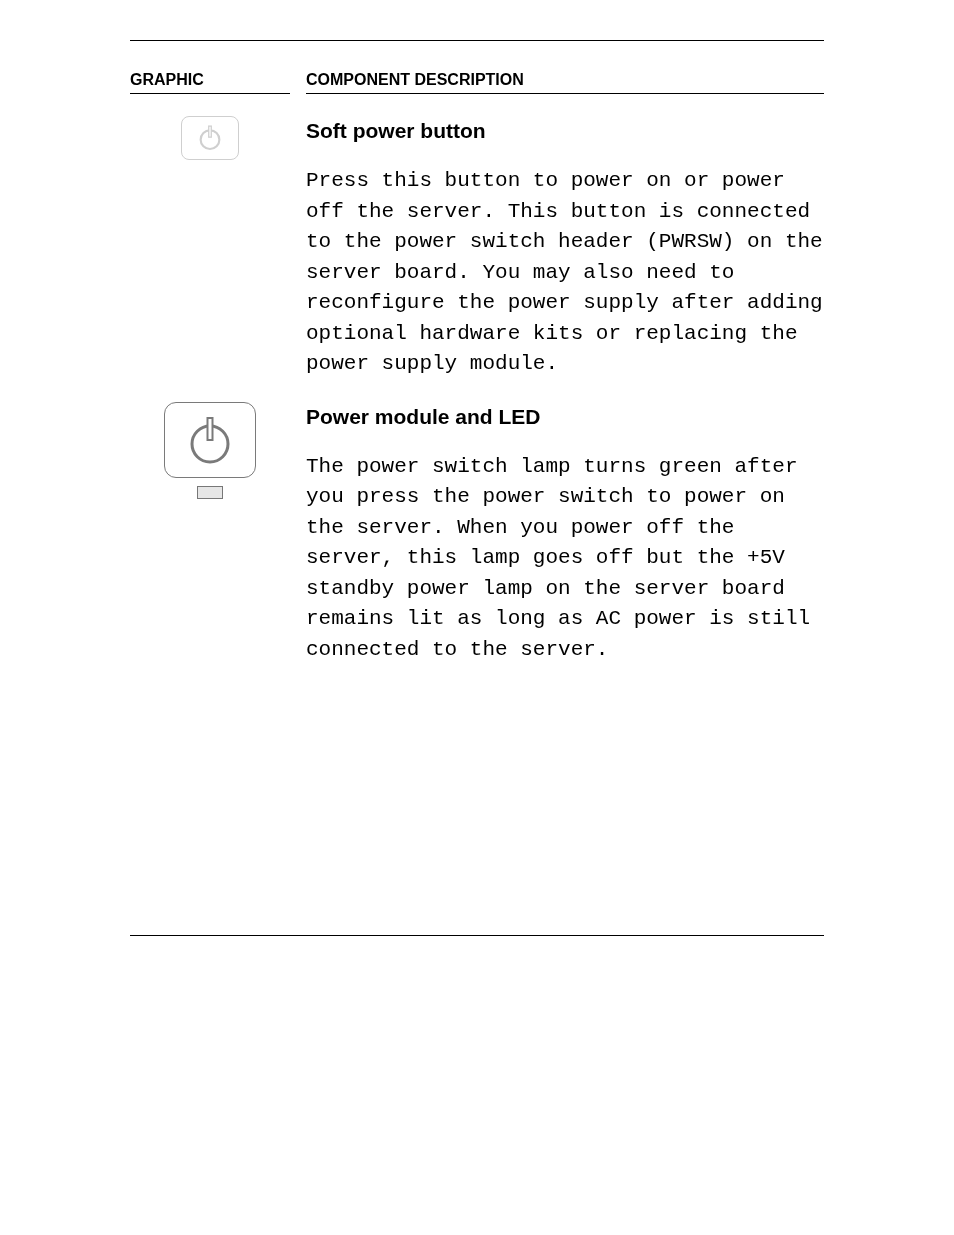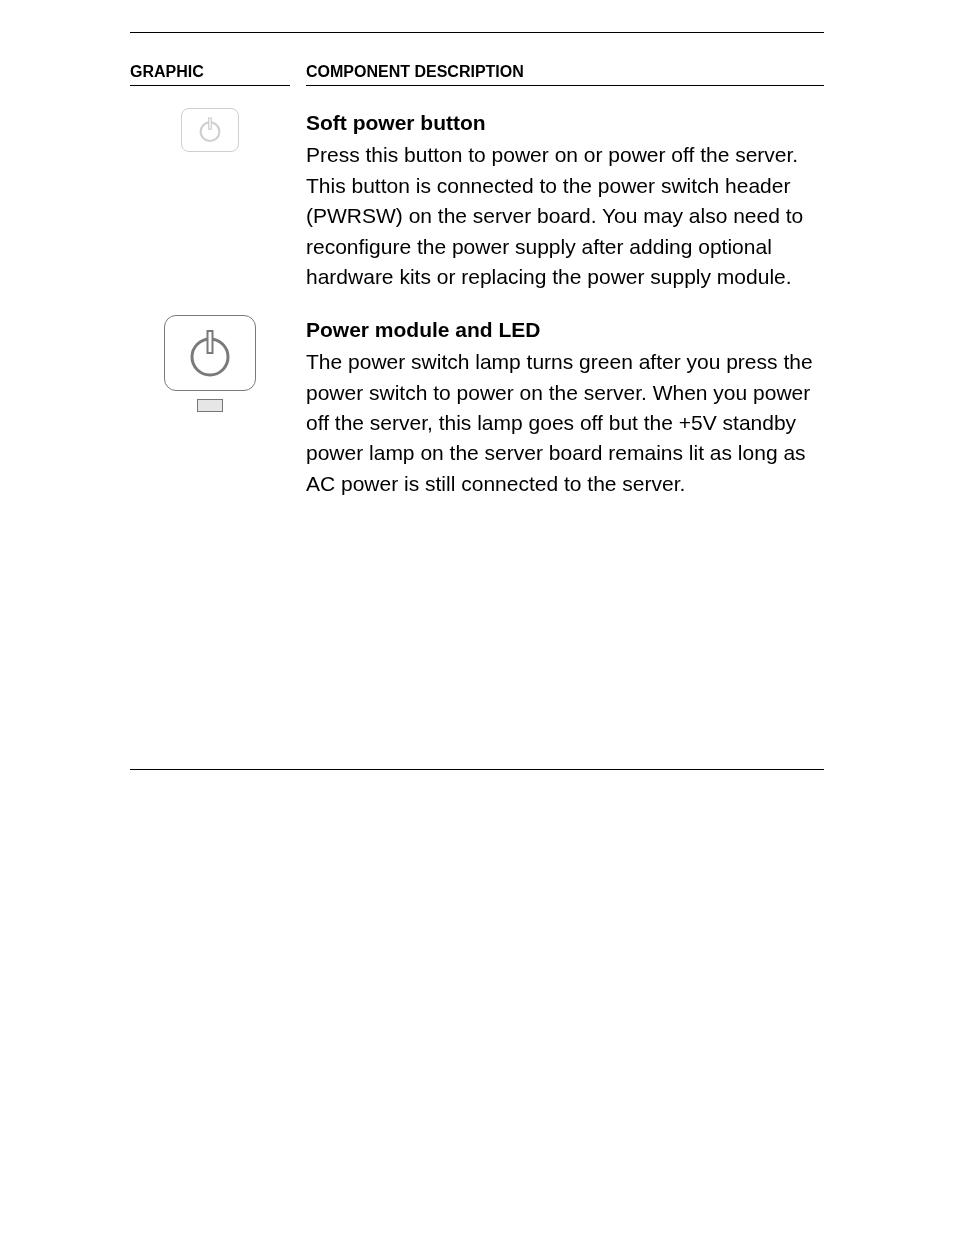--- a/index.html
+++ b/index.html
@@ -1,27 +1,27 @@
 <!DOCTYPE html>
 <html><head>
 <meta charset="utf-8">
 <style>
   * { box-sizing: border-box; margin: 0; padding: 0; }
   html, body { width: 954px; height: 1235px; background: #fff; font-family: Arial, Helvetica, sans-serif; color: #000; }
-  .page { width: 954px; height: 1235px; position: relative; padding: 32px 130px 40px 130px; }
+  .page { width: 954px; height: 1235px; position: relative; padding: 40px 130px 40px 130px; }
   .top-rule { border-top: 1.5px solid #000; margin-bottom: 30px; width: 100%; }
   .table-header { display: flex; gap: 16px; font-weight: bold; font-size: 16px; }
   .th { border-bottom: 1.5px solid #000; padding-bottom: 4px; }
   .th.graphic { width: 160px; flex: 0 0 160px; }
   .th.desc { flex: 1; }
   .row { display: flex; gap: 16px; margin-top: 22px; }
   .col.graphic { width: 160px; flex: 0 0 160px; display: flex; flex-direction: column; align-items: center; }
   .col.desc { flex: 1; font-size: 21px; line-height: 1.45; }
   .desc-title { font-weight: bold; display: block; }
-  .desc-text { display: block; margin-top: 2px; }
+  .desc-text { display: block; margin-top: 20px; font-family: Liberation Mono, monospace; }
   .power-small { width: 58px; height: 44px; border: 1.5px solid #cfcfcf; border-radius: 8px; display:flex; align-items:center; justify-content:center; }
   .power-large { width: 92px; height: 76px; border: 1.8px solid #7a7a7a; border-radius: 12px; display:flex; align-items:center; justify-content:center; }
   .led-rect { width: 26px; height: 13px; border: 1.3px solid #777; background: #e6e6e6; margin-top: 8px; }
   .cyl { width: 22px; height: 30px; }
   .bottom-rule { border-top: 1.5px solid #000; margin-top: 40px; width: 100%; }
   svg { display:block; }
 </style>
 </head>
 <body>
 

